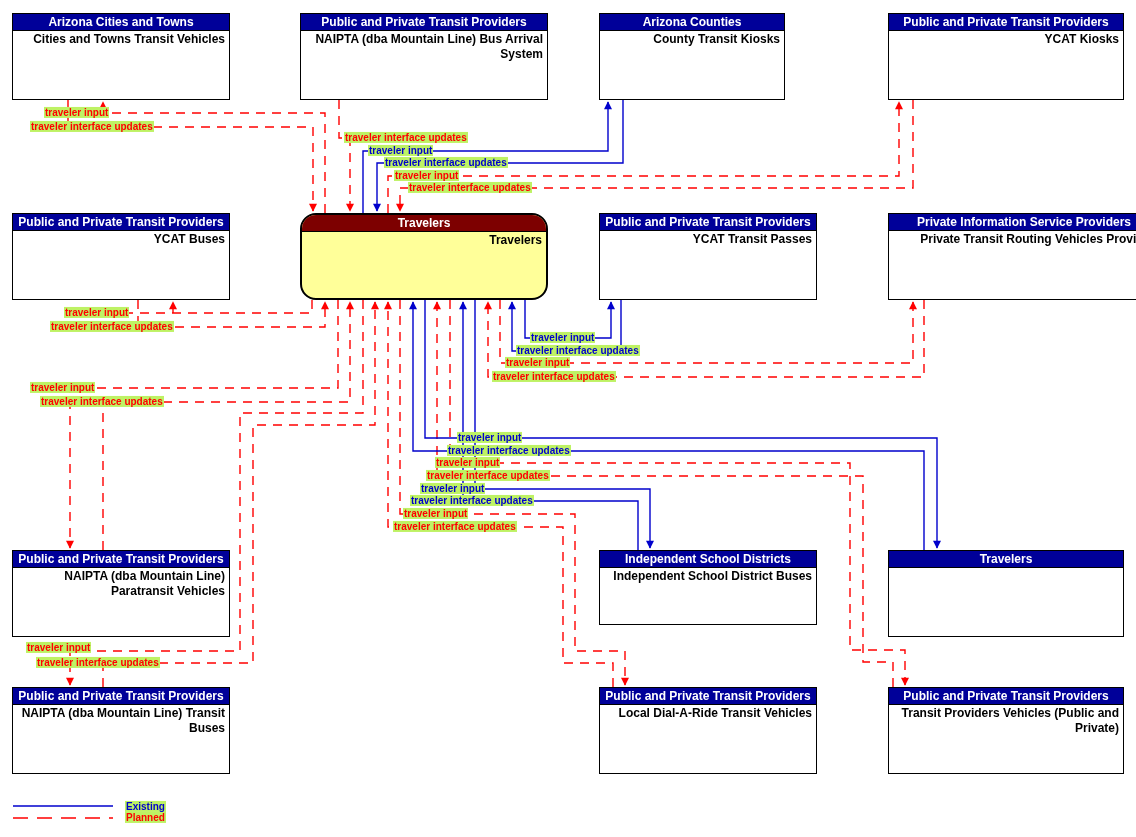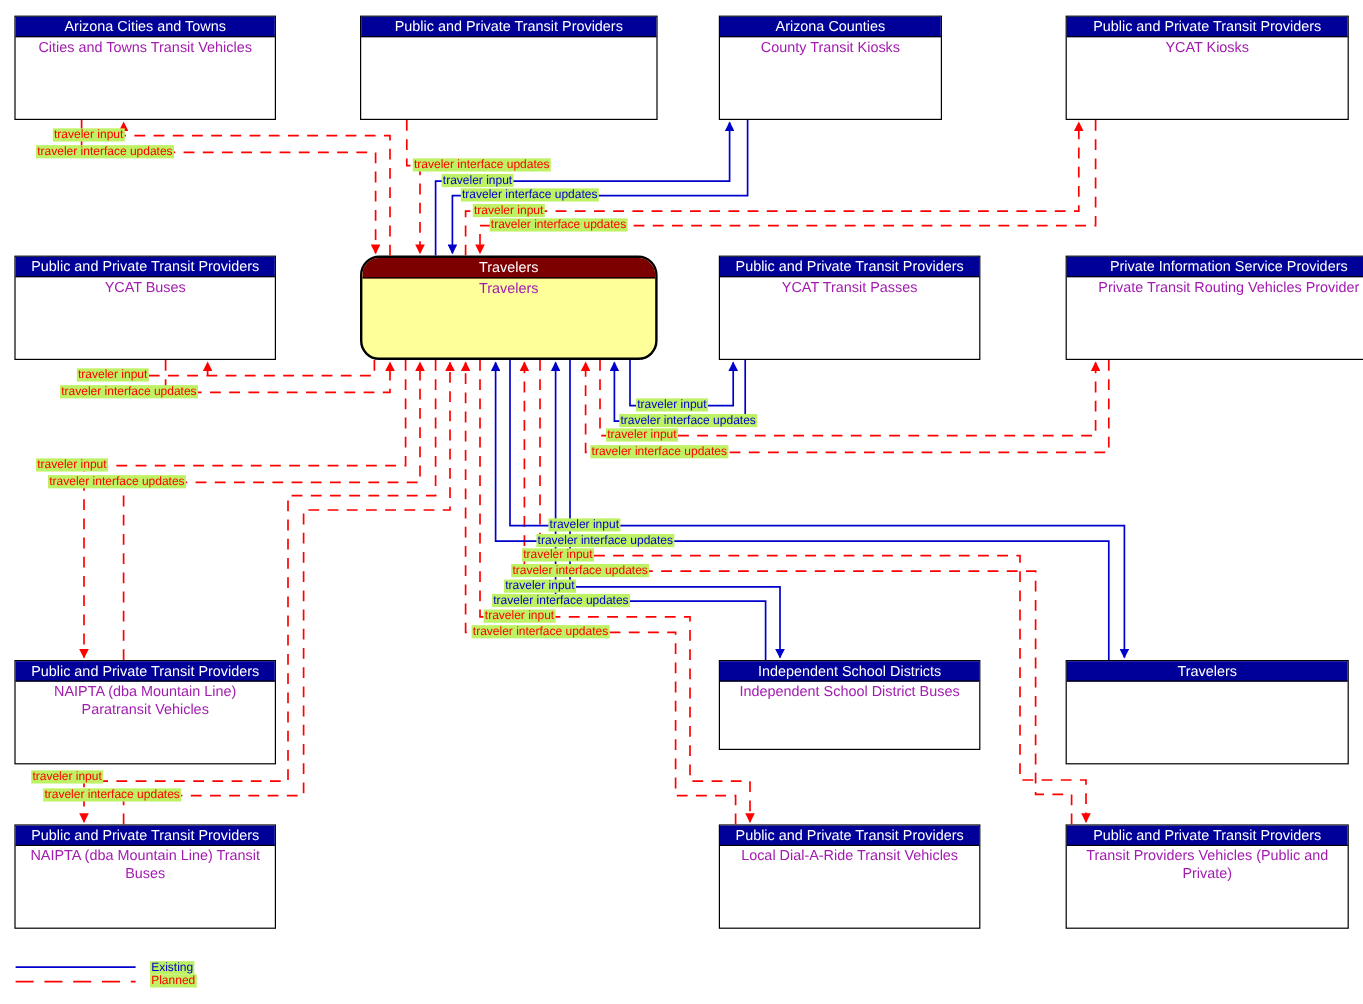--- a/index.html
+++ b/index.html
@@ -3,26 +3,26 @@
 <meta charset="utf-8">
 <style>
   :root{
     --header-bg:#000099; --header-text:#ffffff;
     --center-header-bg:#7d0000; --center-body-bg:#ffff99;
     --existing:#0000cc; --planned:#ff0000;
     --box-border:#000000; --page-bg:#ffffff;
   }
   html,body{margin:0;padding:0;background:var(--page-bg);}
   #stage{position:relative;width:1136px;height:837px;background:var(--page-bg);
-         font-family:"Liberation Sans", sans-serif;overflow:hidden;}
+         font-family:"Liberation Sans", sans-serif;overflow:hidden;font-weight:bold;}
   .box{position:absolute;border:1px solid var(--box-border);background:#ffffff;box-sizing:border-box;}
   .bhead{height:16px;background:var(--header-bg);color:var(--header-text);
          font-size:12px;line-height:16px;text-align:center;white-space:nowrap;overflow:hidden;
          border-bottom:1px solid var(--box-border);}
-  .bbody{font-size:12px;line-height:15px;color:#a21caf;text-align:center;padding:1px 4px;}
+  .bbody{font-size:12px;line-height:15px;color:#000000;text-align:right;padding:1px 4px;}
   .center-box{position:absolute;border:2px solid var(--box-border);border-radius:16px;
          overflow:hidden;box-sizing:border-box;background:var(--center-body-bg);}
   .center-box .bhead{background:var(--center-header-bg);}
   svg#wires{position:absolute;left:0;top:0;pointer-events:none;}
   .ex-line{stroke:var(--existing);fill:none;stroke-width:1.4;}
   .pl-line{stroke:var(--planned);fill:none;stroke-width:1.4;stroke-dasharray:9 7;}
   .lbl{position:absolute;font-size:10px;line-height:11px;background:#bef264;
        white-space:nowrap;transform:translateY(-55%);padding:0 1px;}
   .lex{color:var(--existing);} .lpl{color:var(--planned);}
 </style>
@@ -30,20 +30,21 @@
 <body>
 
 <div id="stage">
 
   <div class="box" style="left:12px;top:13px;width:218px;height:87px">
     <div class="bhead">Arizona Cities and Towns</div>
     <div class="bbody">Cities and Towns Transit Vehicles</div>
   </div>
   <div class="box" style="left:300px;top:13px;width:248px;height:87px">
     <div class="bhead">Public and Private Transit Providers</div>
+    <div class="bbody">NAIPTA (dba Mountain Line) Bus Arrival System</div>
   </div>
   <div class="box" style="left:599px;top:13px;width:186px;height:87px">
     <div class="bhead">Arizona Counties</div>
     <div class="bbody">County Transit Kiosks</div>
   </div>
   <div class="box" style="left:888px;top:13px;width:236px;height:87px">
     <div class="bhead">Public and Private Transit Providers</div>
     <div class="bbody">YCAT Kiosks</div>
   </div>
 

